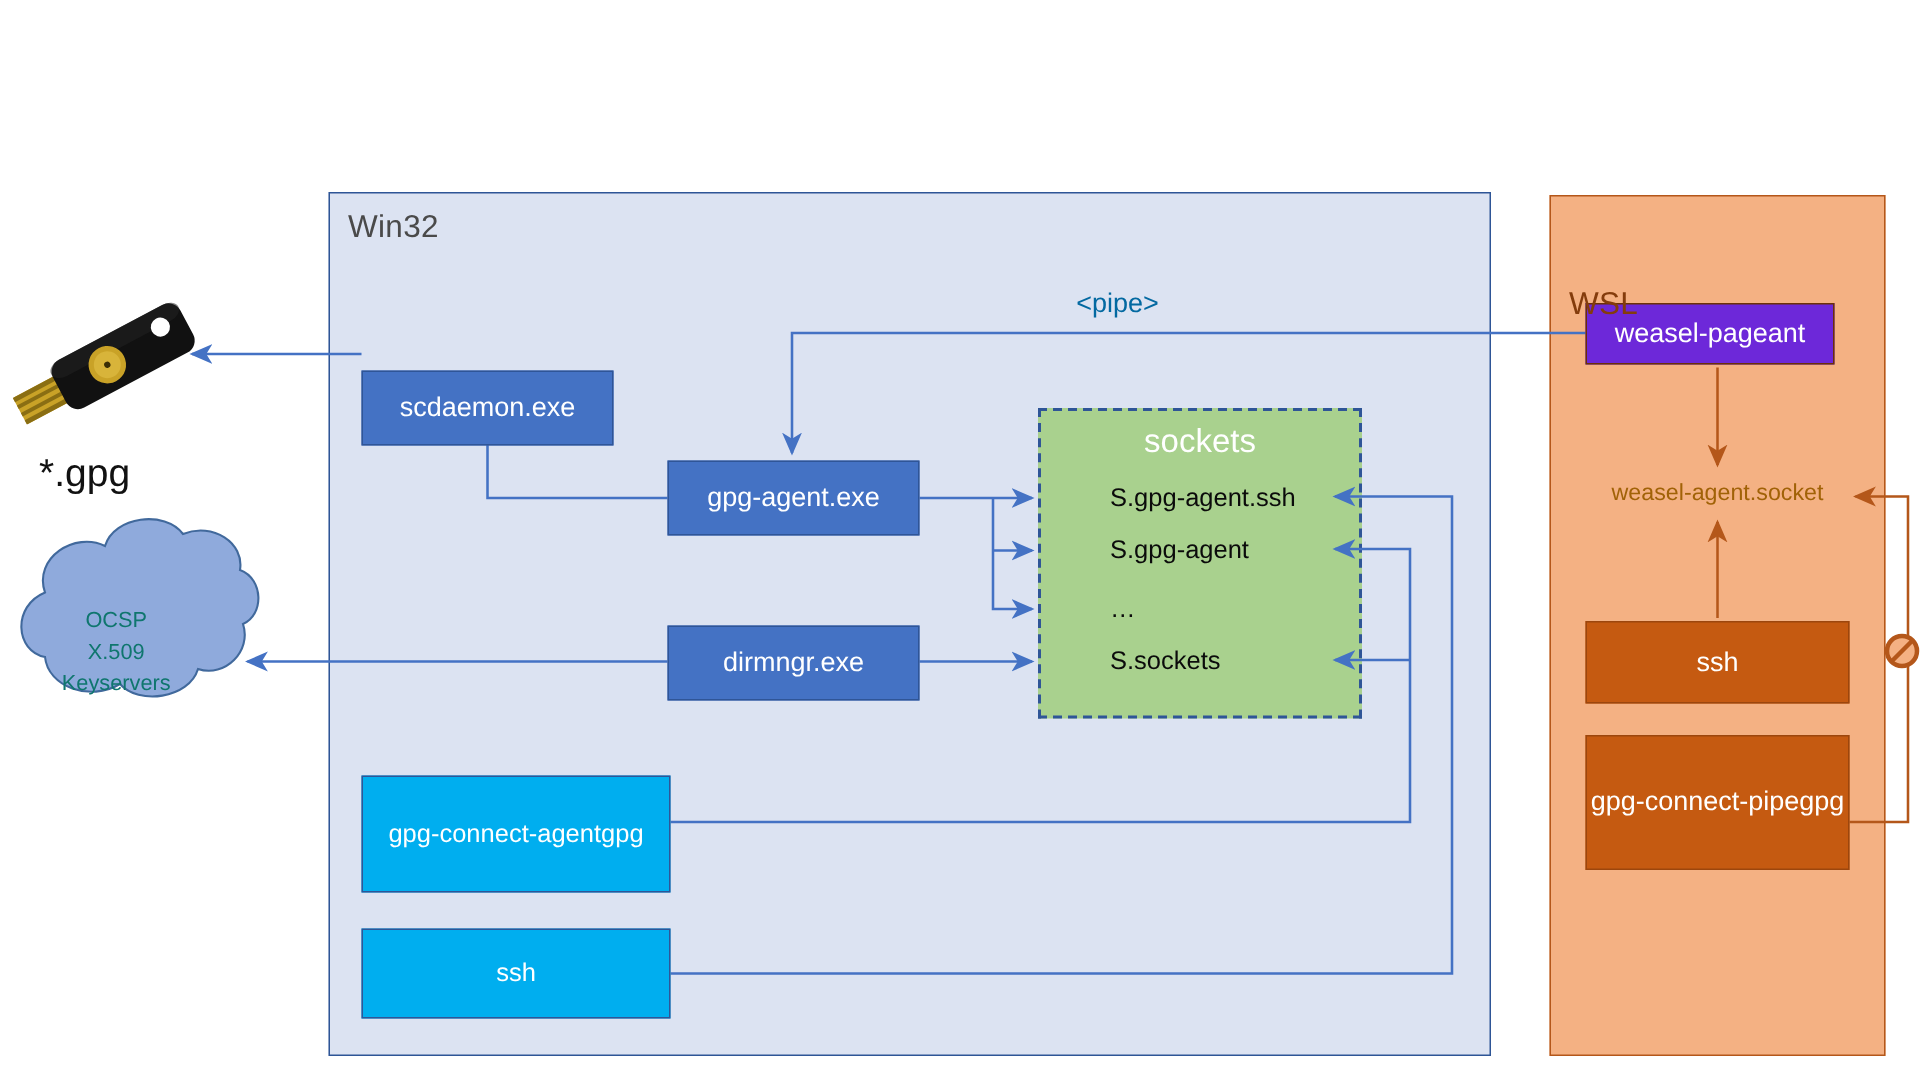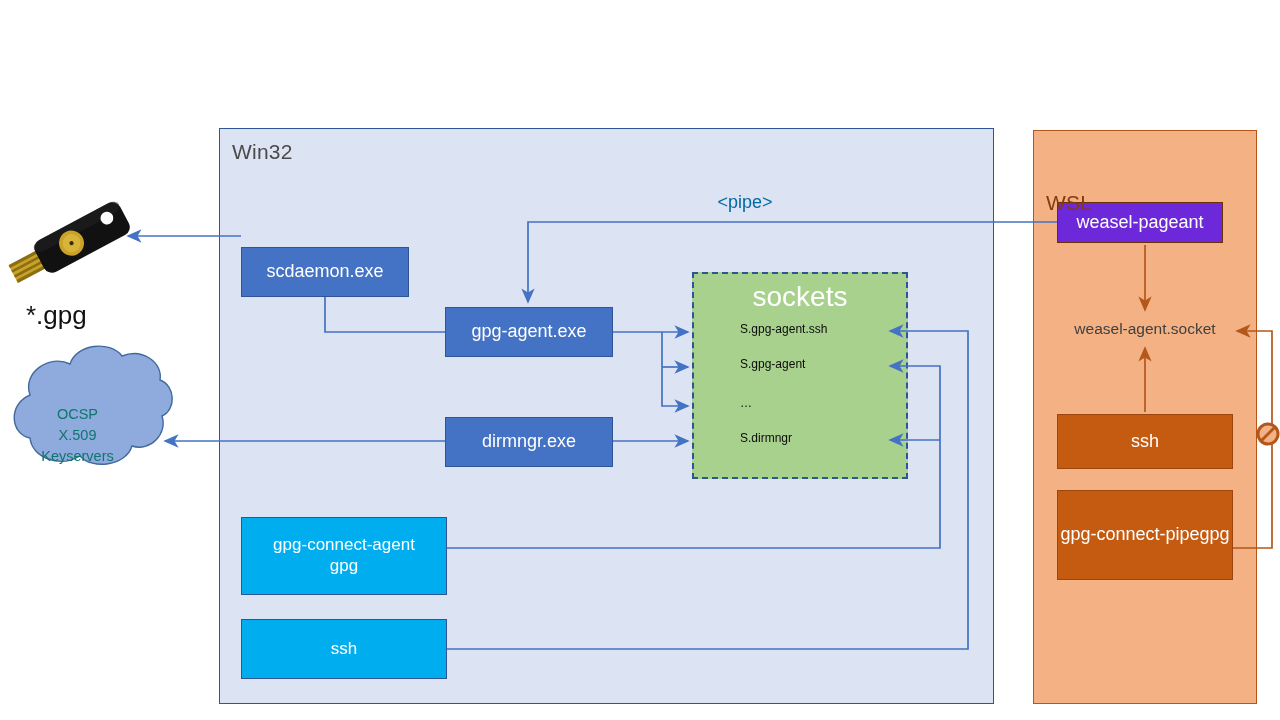--- a/index.html
+++ b/index.html
@@ -23,39 +23,39 @@
   #wsl-title{left:1046px;top:144px;color:#843C0C;margin-top:47px;}
 
   
   .box-svc{background:#4472C4;border:1px solid #2F5597;color:#ffffff;font-size:18px;}
   #scdaemon{left:241px;top:211px;width:168px;height:50px;margin-top:36px;}
   #gpgagent{left:445px;top:307px;width:168px;height:50px;}
   #dirmngr{left:445px;top:417px;width:168px;height:50px;}
 
   
   .box-client{background:#00AEEF;border:1px solid #2F5597;color:#ffffff;font-size:17px;}
-  #gca-win{left:241px;top:517px;width:206px;height:78px;flex-direction:column;}
+  #gca-win{left:241px;top:517px;width:206px;height:78px;flex-direction:row;}
   #ssh-win{left:241px;top:619px;width:206px;height:60px;}
 
   
   #sockets-box{position:absolute;left:692px;top:272px;width:216px;height:207px;
       background:#A9D18E;border:2px dashed #2F5597;box-sizing:border-box;z-index:1;}
   #sockets-title{position:absolute;left:692px;top:281px;width:216px;text-align:center;
-      color:#ffffff;font-size:28px;z-index:4;}
-  .sock{position:absolute;z-index:4;color:#0b0b0b;font-size:12px;left:740px;}
+      color:#ffffff;font-size:22px;z-index:4;}
+  .sock{position:absolute;z-index:4;color:#0b0b0b;font-size:17px;left:740px;}
   #sock0{top:322px;} #sock1{top:357px;} #sock2{top:396px;} #sock3{top:431px;}
 
   
   .box-wsl-dark{background:#6d28d9;border:1px solid #6B3008;color:#ffffff;font-size:18px;}
   .box-wsl-mid{background:#C55A11;border:1px solid #9C460D;color:#ffffff;font-size:18px;}
   #weasel-pageant{left:1057px;top:202px;width:166px;height:41px;}
   #ssh-wsl{left:1057px;top:414px;width:176px;height:55px;}
   #gca-wsl{left:1057px;top:490px;width:176px;height:90px;flex-direction:row;}
   #weasel-socket{position:absolute;left:1035px;top:320px;width:220px;text-align:center;
-      color:#404040;font-size:15.5px;z-index:4;}
+      color:#a16207;font-size:15.5px;z-index:4;}
 
   
   #pipe-label{position:absolute;left:645px;top:192px;width:200px;text-align:center;
       color:#0369a1;font-size:18px;z-index:4;}
   #gpg-label{position:absolute;left:26px;top:300px;color:#111;font-size:26px;z-index:4;}
   .cloud-text{position:absolute;left:0px;top:404px;width:155px;text-align:center;
       color:#0f766e;font-size:14.5px;line-height:1.46;z-index:4;}
   #noentry{position:absolute;left:1256px;top:422px;width:24px;height:24px;z-index:5;}
 </style>
 </head>
@@ -151,21 +151,21 @@
     <span>gpg-connect-agent</span>
     <span>gpg</span>
   </div>
   <div class="node box-client" id="ssh-win">ssh</div>
 
   <div id="sockets-box"></div>
   <div id="sockets-title">sockets</div>
   <div class="sock" id="sock0">S.gpg-agent.ssh</div>
   <div class="sock" id="sock1">S.gpg-agent</div>
   <div class="sock" id="sock2">…</div>
-  <div class="sock" id="sock3">S.dirmngr</div>
+  <div class="sock" id="sock3">S.sockets</div>
 
   <div class="node box-wsl-dark" id="weasel-pageant">weasel-pageant</div>
   <div id="weasel-socket">weasel-agent.socket</div>
   <div class="node box-wsl-mid" id="ssh-wsl">ssh</div>
   <div class="node box-wsl-mid" id="gca-wsl">
     <span>gpg-connect-</span>
     <span>pipe</span>
     <span>gpg</span>
   </div>
 

